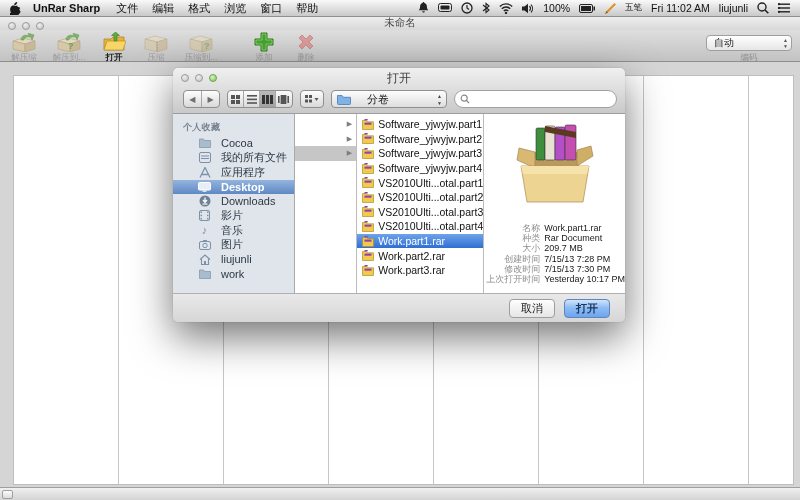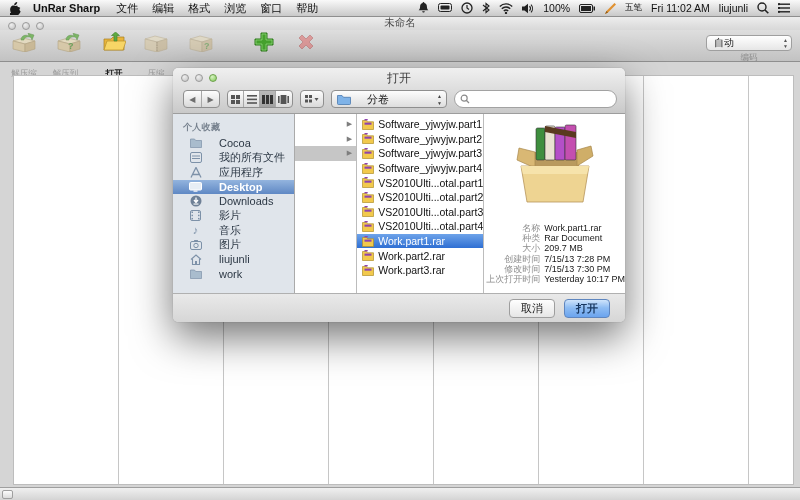--- a/index.html
+++ b/index.html
@@ -26,21 +26,21 @@
   .lights { display:flex; gap:6px; margin-left:8px; }
   .light { width:8px; height:8px; border-radius:50%; border:1px solid #9a9a9a;
     background:radial-gradient(circle at 35% 30%,#efefef,#c2c2c2); }
   .light.green { background:radial-gradient(circle at 35% 30%,#d8f3c2,#7fc757); border-color:#6da14c; }
 
   #win-toolbar { position:absolute; left:0; top:30px; width:800px; height:32px;
     background:linear-gradient(#dedede,#c2c2c2); border-bottom:1px solid #8f8f8f;
     display:flex; align-items:flex-start; padding:2px 8px 0 4px; }
   .tbtn { display:flex; flex-direction:column; align-items:center; width:40px; margin-right:2px; cursor:default; }
   .tbtn.wide { width:46px; }
-  .tbtn .lab { font-size:8.5px; color:#9a9a9a; margin-top:16px; white-space:nowrap; }
+  .tbtn .lab { font-size:8.5px; color:#9a9a9a; margin-top:0px; white-space:nowrap; }
   .tbtn.enabled .lab { color:#1a1a1a; font-weight:bold; }
   .tbtn .ic { height:20px; display:flex; align-items:center; }
   .tb-sep { width:18px; }
   #encoding { margin-left:auto; display:flex; flex-direction:column; align-items:center; padding-top:3px; }
   #encoding .dd { width:86px; height:16px; background:linear-gradient(#ffffff,#e6e6e6);
     border:1px solid #9f9f9f; border-radius:4px; display:flex; align-items:center;
     font-size:10px; color:#222; padding-left:7px; position:relative; }
   #encoding .stepper { position:absolute; right:3px; top:1px; font-size:5px; line-height:6px; color:#555; text-align:center; }
   #encoding .lab { font-size:8.5px; color:#8b8b8b; margin-top:1px; }
 
@@ -75,21 +75,21 @@
   #dd-path .stepper { position:absolute; right:4px; top:2px; font-size:5px; line-height:6.5px; color:#444; text-align:center; }
   #dd-action { width:26px; }
   #search { flex:1; height:18px; background:#fff; border:1px solid #a2a2a2; border-radius:9px;
     display:flex; align-items:center; padding-left:5px; gap:4px; }
   #search input { border:none; outline:none; flex:1; font-size:11px; background:transparent; height:14px; }
 
   #dlg-body { display:flex; height:179px; background:#ffffff; }
   #dlg-sidebar { width:124px; background:#e0e5eb; border-right:1px solid #aaaaaa;
     padding-top:5px; font-size:11px; color:#2c3845; overflow:hidden; }
   #dlg-sidebar .sect { font-size:9px; font-weight:bold; color:#76818e; padding:2px 0 2px 10px; letter-spacing:.3px; }
-  .side-item { height:14.5px; display:flex; align-items:center; gap:17px; padding-left:16px; cursor:default; white-space:nowrap; }
+  .side-item { height:14.5px; display:flex; align-items:center; gap:10px; padding-left:25px; cursor:default; white-space:nowrap; }
   .side-item .sic { width:13px; display:flex; justify-content:center; }
   .side-item.sel { background:linear-gradient(#93b4de,#5f88c4); color:#fff; font-weight:bold; }
   .mnote { font-size:11px; color:#7d91a8; line-height:10px; }
 
   #dlg-col1 { width:63px; border-right:1px solid #bcbcbc; padding-top:3px; }
   #dlg-col1 .prow { height:14.5px; display:flex; align-items:center; justify-content:flex-end;
     padding-right:4px; font-size:7px; color:#7e7e7e; }
   #dlg-col1 .prow.sel { background:#c6c6c6; }
 
   #dlg-col2 { width:129px; border-right:1px solid #bcbcbc; padding-top:3px; overflow:hidden; }

